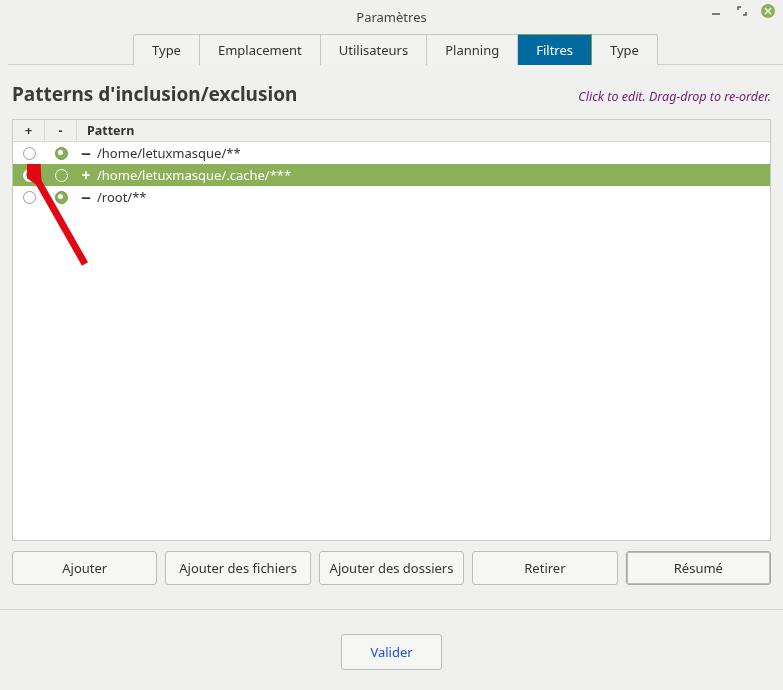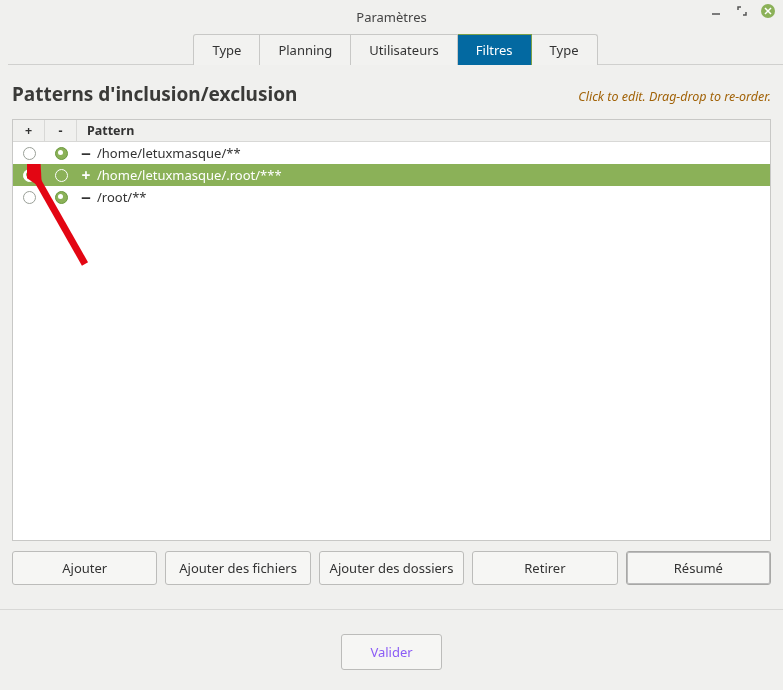--- a/index.html
+++ b/index.html
@@ -97,21 +97,21 @@
     margin-bottom: 12px;
   }
   .page-title {
     font-size: 19px;
     font-weight: bold;
     color: #3a3a38;
   }
   .hint {
     font-style: italic;
     font-size: 12.5px;
-    color: #a16207;
+    color: #701a75;
   }
   .table-wrap {
     border: 1px solid #c8c8c6;
     background: #fff;
     height: 422px;
     position: relative;
     overflow: hidden;
   }
   .thead {
     display: flex;
@@ -228,21 +228,21 @@
     border-top: 1px solid #d8d8d6;
     margin-top: 12px;
   }
   .btn-validate {
     border: 1px solid #bcbcba;
     background: #f6f6f4;
     padding: 8px 28px;
     font-size: 13px;
     border-radius: 3px;
     cursor: pointer;
-    color: #8b5cf6;
+    color: #1d4ed8;
   }
 </style>
 </head>
 <body>
 
 <div class="window">
 
   <div class="titlebar">
     <span>Paramètres</span>
     <div class="titlebar-controls">
@@ -261,22 +261,23 @@
         <svg viewBox="0 0 8 8">
             <line x1="1" y1="1" x2="7" y2="7" stroke="#fff" stroke-width="1.5"></line>
             <line x1="7" y1="1" x2="1" y2="7" stroke="#fff" stroke-width="1.5"></line>
           </svg>
       </span>
     </div>
   </div>
 
   <div class="tabs">
     <div class="tab">Type</div>
+    <div class="tab">Emplacement</div>
+    <div class="tab">Utilisateurs</div>
     <div class="tab">Planning</div>
-    <div class="tab">Utilisateurs</div>
     <div class="tab active">Filtres</div>
     <div class="tab">Type</div>
   </div>
 
   <div class="content">
 
     <div class="header-row">
       <div class="page-title">Patterns d'inclusion/exclusion</div>
       <div class="hint">Click to edit. Drag-drop to re-order.</div>
     </div>
@@ -300,21 +301,21 @@
       </div>
 
       <div class="trow selected">
         <div class="cell-radio">
             <span class="radio checked"></span>
           </div>
         <div class="cell-radio">
             <span class="radio"></span>
           </div>
         <div class="cell-sign">+</div>
-        <div class="cell-pattern">/home/letuxmasque/.root/***</div>
+        <div class="cell-pattern">/home/letuxmasque/.cache/***</div>
       </div>
 
       <div class="trow">
         <div class="cell-radio">
             <span class="radio"></span>
           </div>
         <div class="cell-radio">
             <span class="radio checked"></span>
           </div>
         <div class="cell-sign">—</div>

